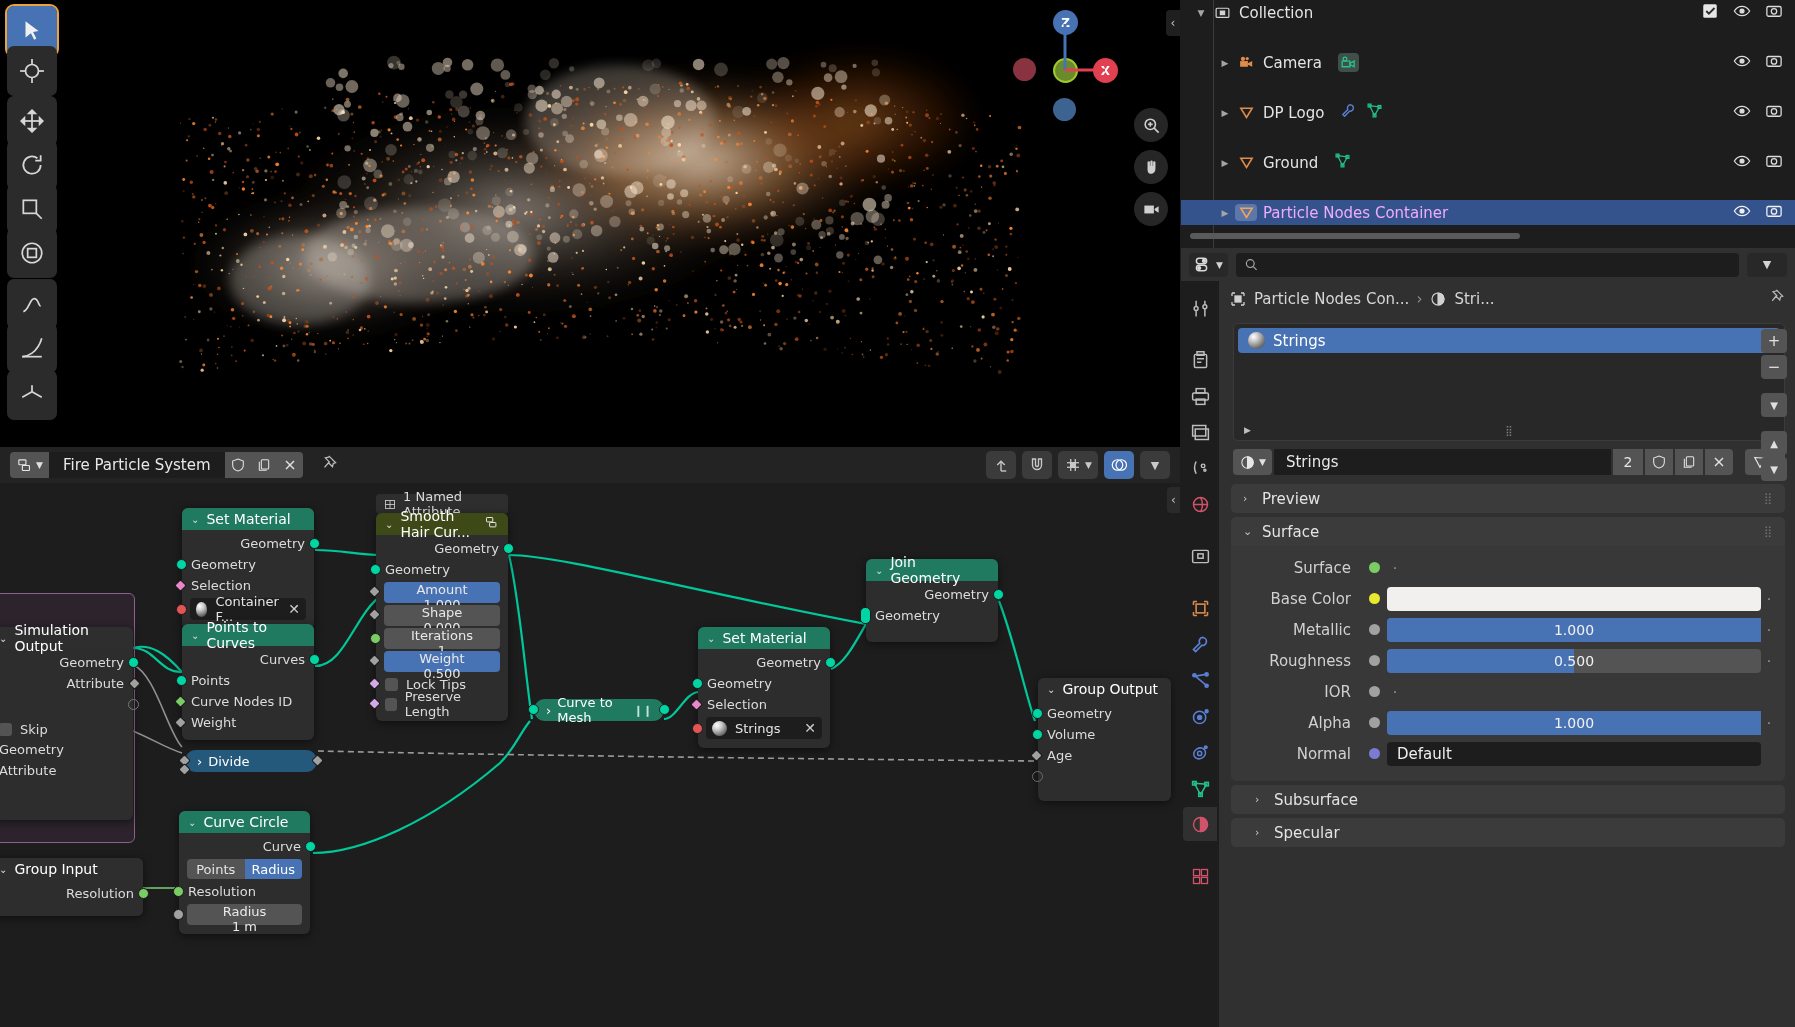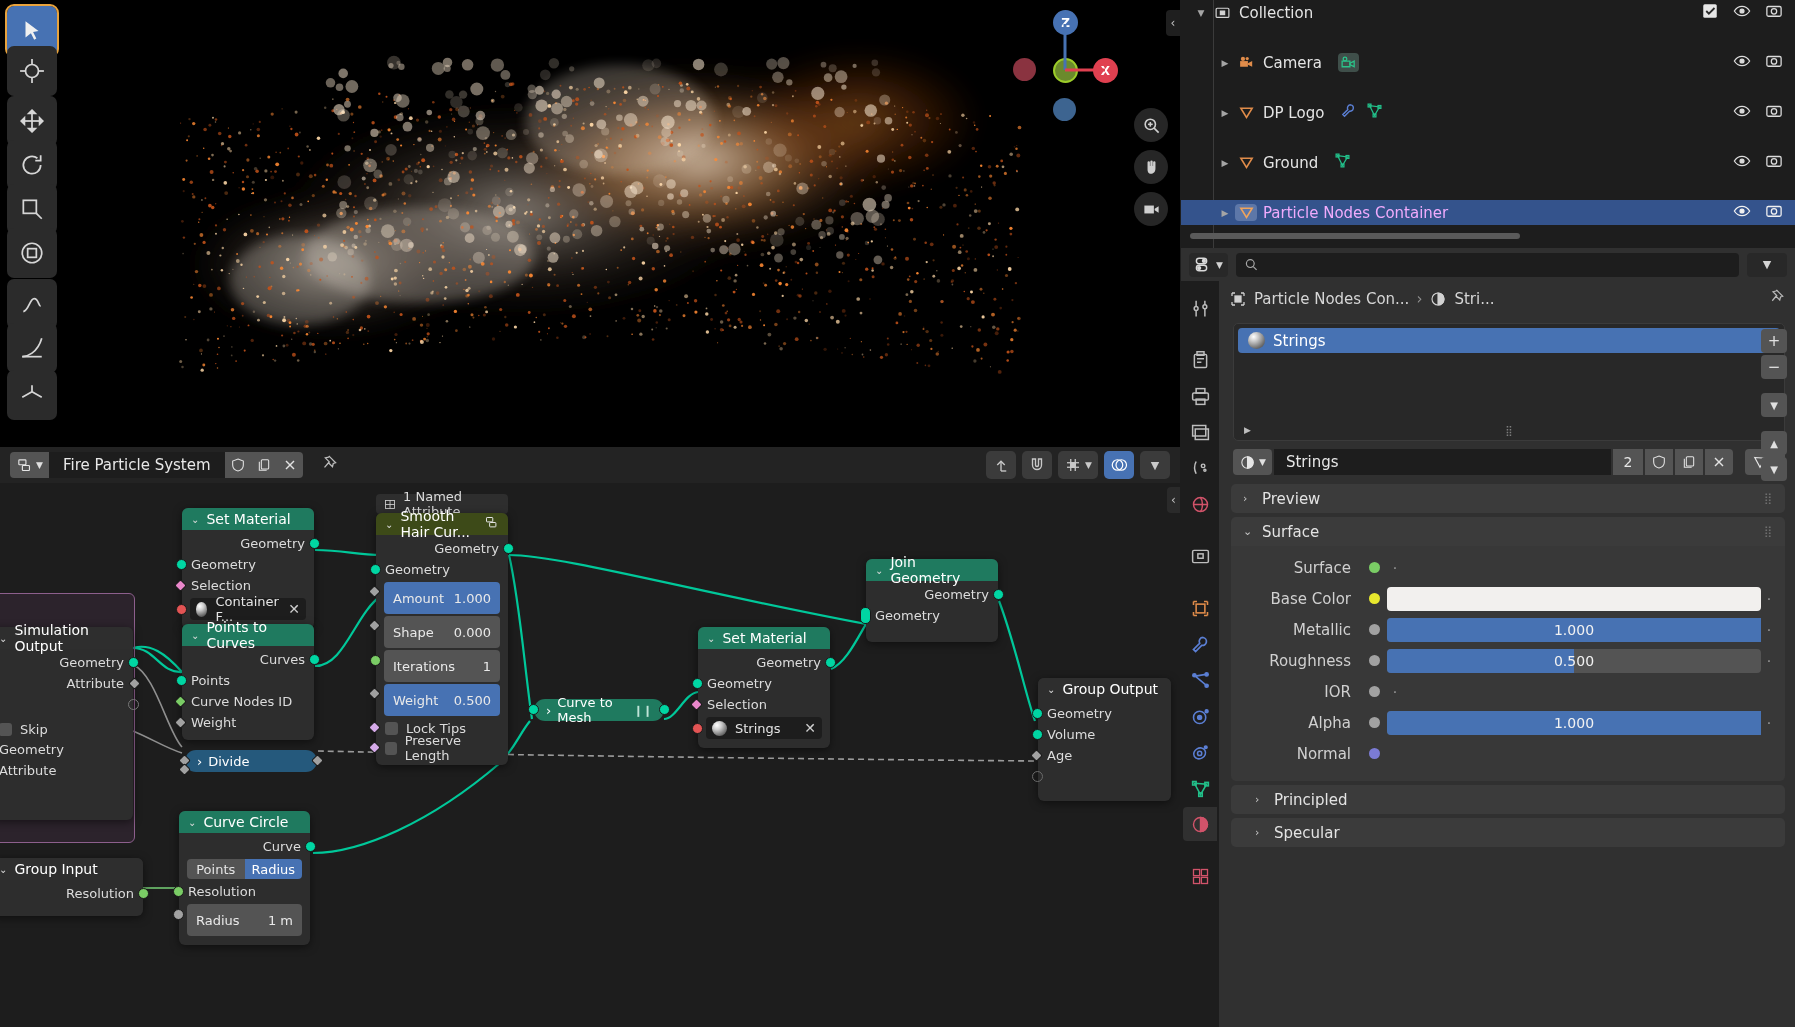--- a/index.html
+++ b/index.html
@@ -233,23 +233,23 @@
   .socket.right { right: -6px; }
   .socket.diamond { border-radius: 2px; transform: rotate(45deg); width: 9px; height: 9px; }
   .s-geo { background: #00d6a3; }
   .s-pink { background: #e987ca; }
   .s-red { background: #e35454; }
   .s-green { background: #7acc65; }
   .s-grey { background: #a1a1a1; }
   .s-purple { background: #d4a9e8; }
 
   .nfield {
-    margin: 2px 8px; height: 32px; background: #545454; border-radius: 4px;
+    margin: 2px 8px; height: 21px; background: #545454; border-radius: 4px;
     display: flex; align-items: center; justify-content: space-between;
-    padding: 0 9px; font-size: 13px; color: #e9e9e9; position: relative;
+    padding: 0 9px; font-size: 13px; color: #e9e9e9; position: relative; flex-direction: column;
   }
   .nfield.blue { background: #4772b3; }
   .nfield .lbl { }
   .nfield .val { }
   .ncheck { display: flex; align-items: center; gap: 8px; padding: 0 9px; height: 20px; font-size: 13px; color: #dcdcdc; position: relative; }
   .cbox { width: 13px; height: 13px; background: #545454; border-radius: 3px; }
   .nmat {
     margin: 2px 8px; height: 22px; background: #1d1d1d; border-radius: 4px;
     display: flex; align-items: center; gap: 8px; padding: 0 6px; font-size: 13px; color: #e4e4e4;
     position: relative;
@@ -2452,27 +2452,28 @@
               <span class="field-fill" style="width:100%"></span>
               <span class="field-val">1.000</span>
             </span>
             <span class="dot-anim">·</span>
           </div>
           <div class="prop-row">
             <span class="prop-label">Normal</span>
             <span class="sock">
                 <i style="background:#7b7bd4"></i>
               </span>
+            <span class="field-text">Default</span>
             <span class="dot-anim" style="visibility:hidden">·</span>
           </div>
         </div>
 
         <div class="sub-panel">
           <span class="chev">›</span>
-          <span>Principled</span>
+          <span>Subsurface</span>
         </div>
         <div class="sub-panel">
           <span class="chev">›</span>
           <span>Specular</span>
         </div>
       </div>
     </div>
   </div>
 
   <div class="nodeed">

